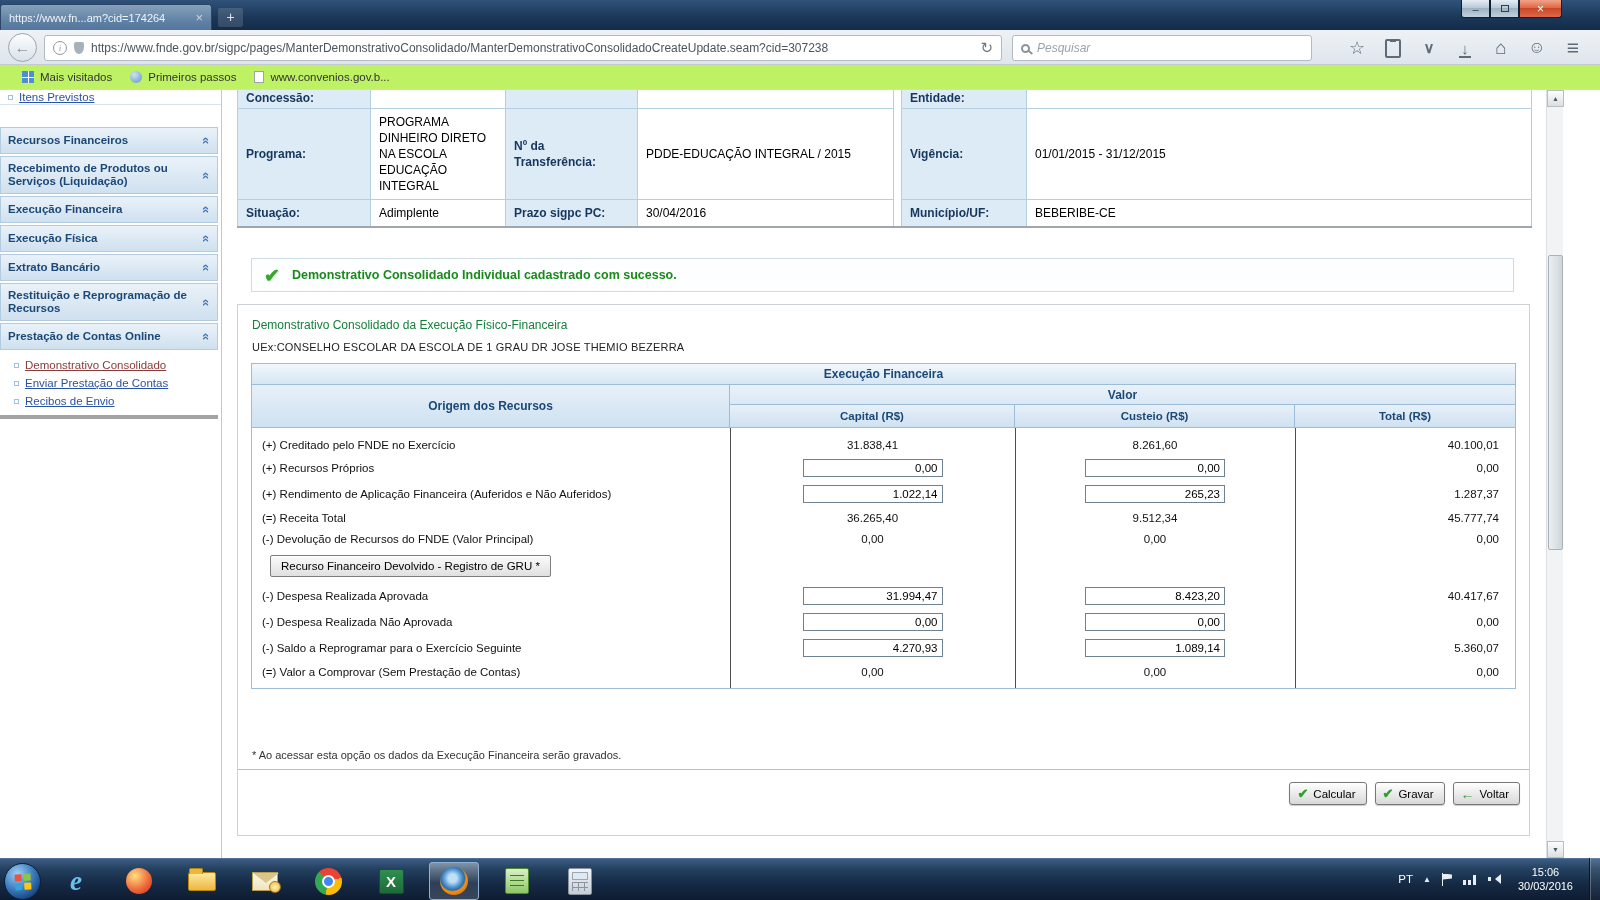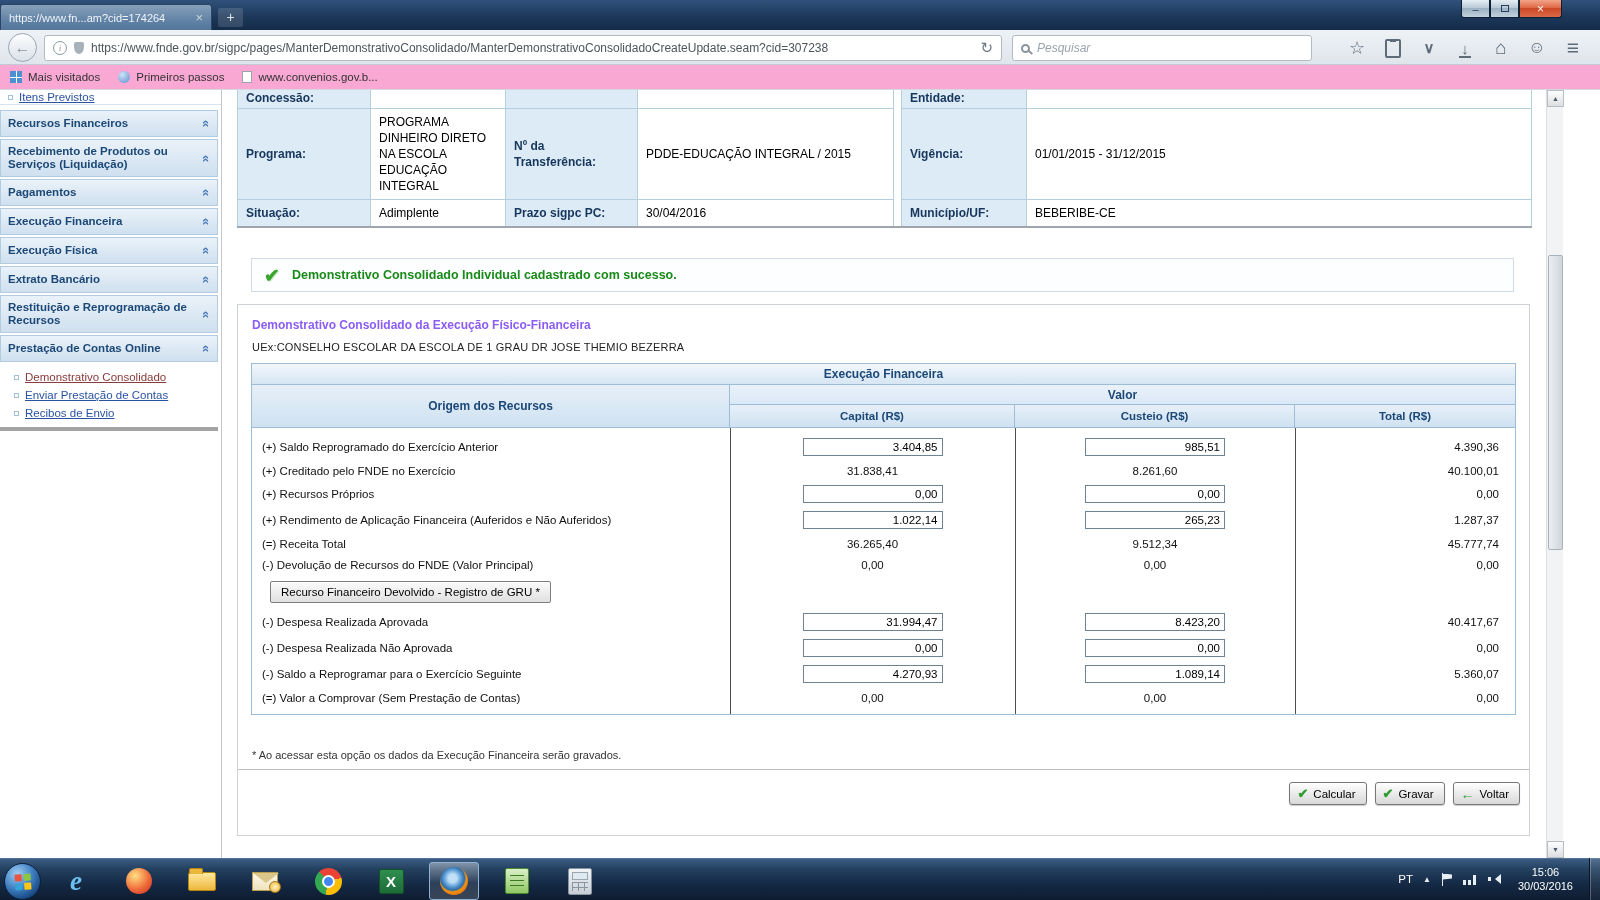--- a/index.html
+++ b/index.html
@@ -37,30 +37,30 @@
   .icon-clipboard::before{content:"";width:12px;height:15px;border:2px solid #5f6c78;border-radius:2px;display:block}
   .icon-clipboard::after{content:"";position:absolute;top:5px;width:6px;height:3px;background:#5f6c78}
   .icon-pocket::before{content:"∨";font-weight:bold;font-size:15px}
   .icon-download::before{content:"↓";font-weight:bold;font-size:15px}
   .icon-download::after{content:"";position:absolute;bottom:4px;width:12px;height:2px;background:#5f6c78}
   .icon-home::before{content:"⌂";font-size:19px}
   .icon-hello::before{content:"☺";font-size:17px}
   .icon-menu::before{content:"≡";font-size:21px;font-weight:bold}
 
   
-  .bookmarksbar{position:absolute;left:0;top:65px;width:1600px;height:25px;background:#f9a8d4;border-bottom:1px solid #d2d8de;display:flex;align-items:center;padding:0 10px;gap:18px}
+  .bookmarksbar{position:absolute;left:0;top:65px;width:1600px;height:25px;background:#bef264;border-bottom:1px solid #d2d8de;display:flex;align-items:center;padding:0 22px;gap:18px}
   .bm-item{display:flex;align-items:center;gap:6px;font-size:11.5px;color:#333}
   .bm-ico{width:12px;height:12px;flex:none}
   .bm-ico.grid-icon{background:#4e8fd3;background-image:linear-gradient(#fff,#fff),linear-gradient(#fff,#fff);background-size:1px 100%,100% 1px;background-position:50% 0,0 50%;background-repeat:no-repeat}
   .bm-ico.globe-icon{border-radius:50%;background:radial-gradient(circle at 35% 30%,#cfe3f7,#5b8fd0)}
   .bm-ico.page-icon{width:10px;height:12px;background:#fff;border:1px solid #9aa4ad}
 
   
   .sidebar{position:absolute;left:0;top:90px;width:222px;height:768px;background:#fff;border-right:1px solid #c2c7cc}
-  .sb-partial{height:15px;overflow:hidden;position:relative;border-bottom:1px solid #d7e3ee;margin-bottom:5px}
+  .sb-partial{height:15px;overflow:hidden;position:relative;border-bottom:1px solid #d7e3ee;margin-bottom:22px}
   .sb-partial-inner{position:absolute;bottom:1px;left:8px;display:flex;align-items:center;gap:6px;font-size:11.5px;color:#2a52a3;text-decoration:underline}
   .sb-bullet{width:5px;height:5px;border:1px solid #9fc1dd;background:#fff;flex:none;display:inline-block}
   .sb-section{margin:0 3px 2px 0;border:1px solid #b3cbe1;background:linear-gradient(#eaf2f9,#cfe0ef);display:flex;align-items:center;justify-content:space-between;padding:5px 7px;min-height:26px}
   .sb-label{font-size:11.5px;font-weight:bold;color:#1c4877;line-height:13px}
   .sb-chevrons{color:#4a7ab5;font-size:13px;font-weight:bold;transform:rotate(90deg);flex:none}
   .sb-links{border-bottom:4px solid #a3a3a3;padding:4px 0 5px;margin-right:3px}
   .sb-link-row{display:flex;align-items:center;gap:6px;padding:3px 6px 3px 14px}
   .sb-link{font-size:11.5px;text-decoration:underline;color:#2a52a3;cursor:pointer}
   .sb-link.visited{color:#8a3b3b}
 
@@ -70,21 +70,21 @@
   .info-table td{border:1px solid #b3cfe0;font-size:12px;padding:5px 8px;vertical-align:middle;background:#fff;color:#000;line-height:16px}
   .info-table td.lbl{background:#dcebf5;color:#17365d;font-weight:bold}
   .info-table td.gap{border:none;background:#fff;padding:0}
   .info-table tr.partial td{height:18px;padding:0 8px 2px;vertical-align:bottom;border-top:none}
 
   .msg-box{position:absolute;left:28px;top:168px;width:1263px;height:34px;border:1px solid #cfdbe6;background:#fcfeff;display:flex;align-items:center;gap:12px;padding:0 12px}
   .check-big{color:#3aa52e;font-size:19px;font-weight:bold;text-shadow:1px 1px 0 #d7ecd2}
   .msg-text{color:#1a8a1a;font-weight:bold;font-size:12.5px}
 
   .panel{position:absolute;left:14px;top:214px;width:1293px;height:532px;border:1px solid #cdd2d7;background:#fff}
-  .panel-title{position:absolute;left:14px;top:13px;color:#8b5cf6;font-weight:bold;font-size:12px}
+  .panel-title{position:absolute;left:14px;top:13px;color:#15803d;font-weight:normal;font-size:12px}
   .panel-uex{position:absolute;left:14px;top:36px;color:#222;font-size:11px;letter-spacing:.2px}
 
   .fin-table{position:absolute;left:13px;top:58px;width:1265px;border:1px solid #9dbcd8}
   .fin-caption{height:21px;line-height:21px;text-align:center;font-weight:bold;font-size:12px;color:#1c4877;background:linear-gradient(#f2f7fc,#d6e6f3);border-bottom:1px solid #9dbcd8}
   .fin-head{display:grid;grid-template-columns:478px 785px;border-bottom:1px solid #9dbcd8}
   .fin-origem{display:flex;align-items:center;justify-content:center;background:linear-gradient(#e7f0f9,#cfe1f1);font-weight:bold;font-size:12px;color:#1c4877;border-right:1px solid #9dbcd8}
   .fin-valor{height:20px;line-height:20px;text-align:center;font-weight:bold;font-size:12px;color:#1c4877;background:linear-gradient(#eaf2fa,#dae8f5);border-bottom:1px solid #9dbcd8}
   .fin-sub{display:grid;grid-template-columns:285px 280px 220px;height:22px}
   .fin-sub .sub-cell{display:flex;align-items:center;justify-content:center;font-weight:bold;font-size:11.5px;color:#1c4877;background:linear-gradient(#e7f0f9,#cfe1f1);border-right:1px solid #9dbcd8}
   .fin-sub .sub-cell:last-child{border-right:none}
@@ -222,24 +222,20 @@
     <div>
         <div class="sb-section">
           <span class="sb-label">Recursos Financeiros</span>
           <span class="sb-chevrons">«</span>
         </div>
         <div class="sb-section">
           <span class="sb-label">Recebimento de Produtos ou Serviços (Liquidação)</span>
           <span class="sb-chevrons">«</span>
         </div>
         <div class="sb-section">
-          <span class="sb-label">Pagamentos</span>
-          <span class="sb-chevrons">«</span>
-        </div>
-        <div class="sb-section">
           <span class="sb-label">Execução Financeira</span>
           <span class="sb-chevrons">«</span>
         </div>
         <div class="sb-section">
           <span class="sb-label">Execução Física</span>
           <span class="sb-chevrons">«</span>
         </div>
         <div class="sb-section">
           <span class="sb-label">Extrato Bancário</span>
           <span class="sb-chevrons">«</span>
@@ -331,30 +327,20 @@
               <div class="sub-cell">Capital (R$)</div>
               <div class="sub-cell">Custeio (R$)</div>
               <div class="sub-cell">Total (R$)</div>
             </div>
           </div>
         </div>
         <div class="fin-body">
           <div class="fin-div" style="left:478px"></div>
           <div class="fin-div" style="left:763px"></div>
           <div class="fin-div" style="left:1043px"></div>
-        <div class="fin-row">
-              <div class="fin-label">(+) Saldo Reprogramado do Exercício Anterior</div>
-              <div class="fin-cell">
-                <input type="text" value="3.404,85" style="">
-              </div>
-              <div class="fin-cell">
-                <input type="text" value="985,51" style="">
-              </div>
-              <div class="fin-cell total">4.390,36</div>
-            </div>
             <div class="fin-row text">
               <div class="fin-label">(+) Creditado pelo FNDE no Exercício</div>
               <div class="fin-cell">31.838,41</div>
               <div class="fin-cell">8.261,60</div>
               <div class="fin-cell total">40.100,01</div>
             </div>
             <div class="fin-row">
               <div class="fin-label">(+) Recursos Próprios</div>
               <div class="fin-cell">
                 <input type="text" value="0,00" style="">

